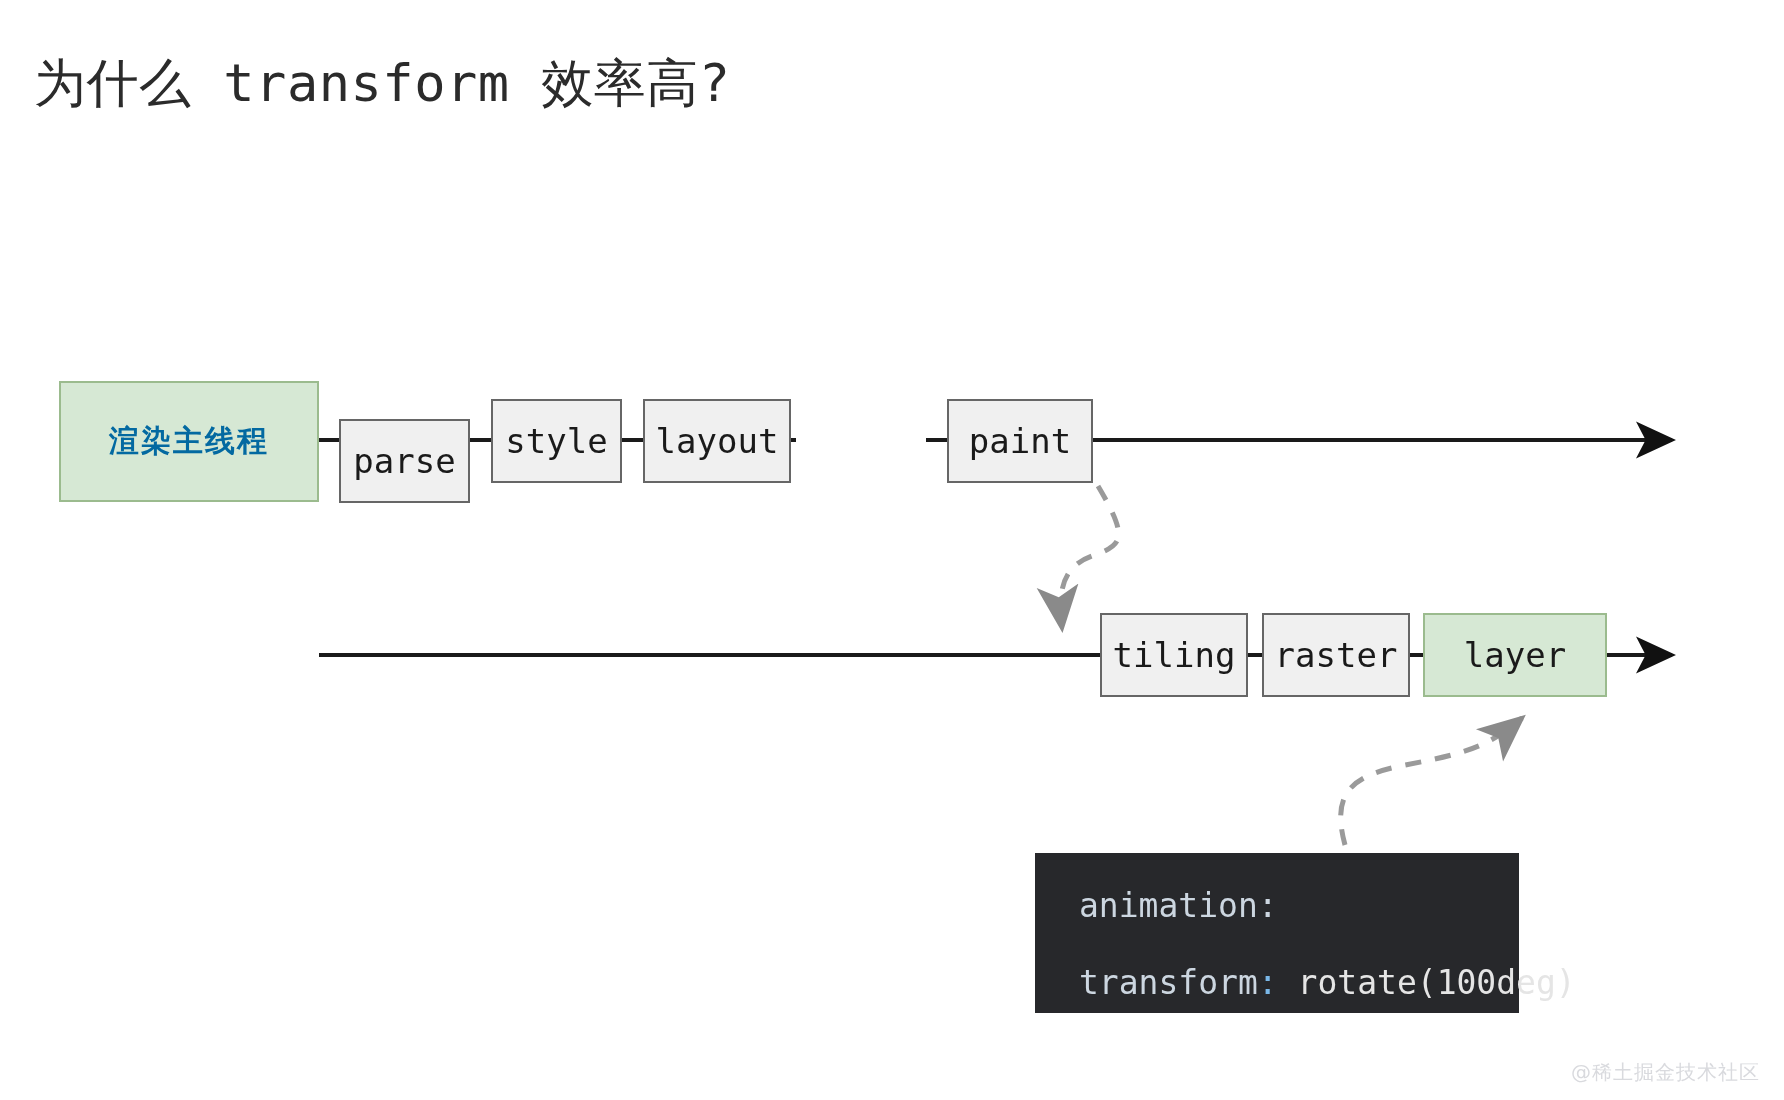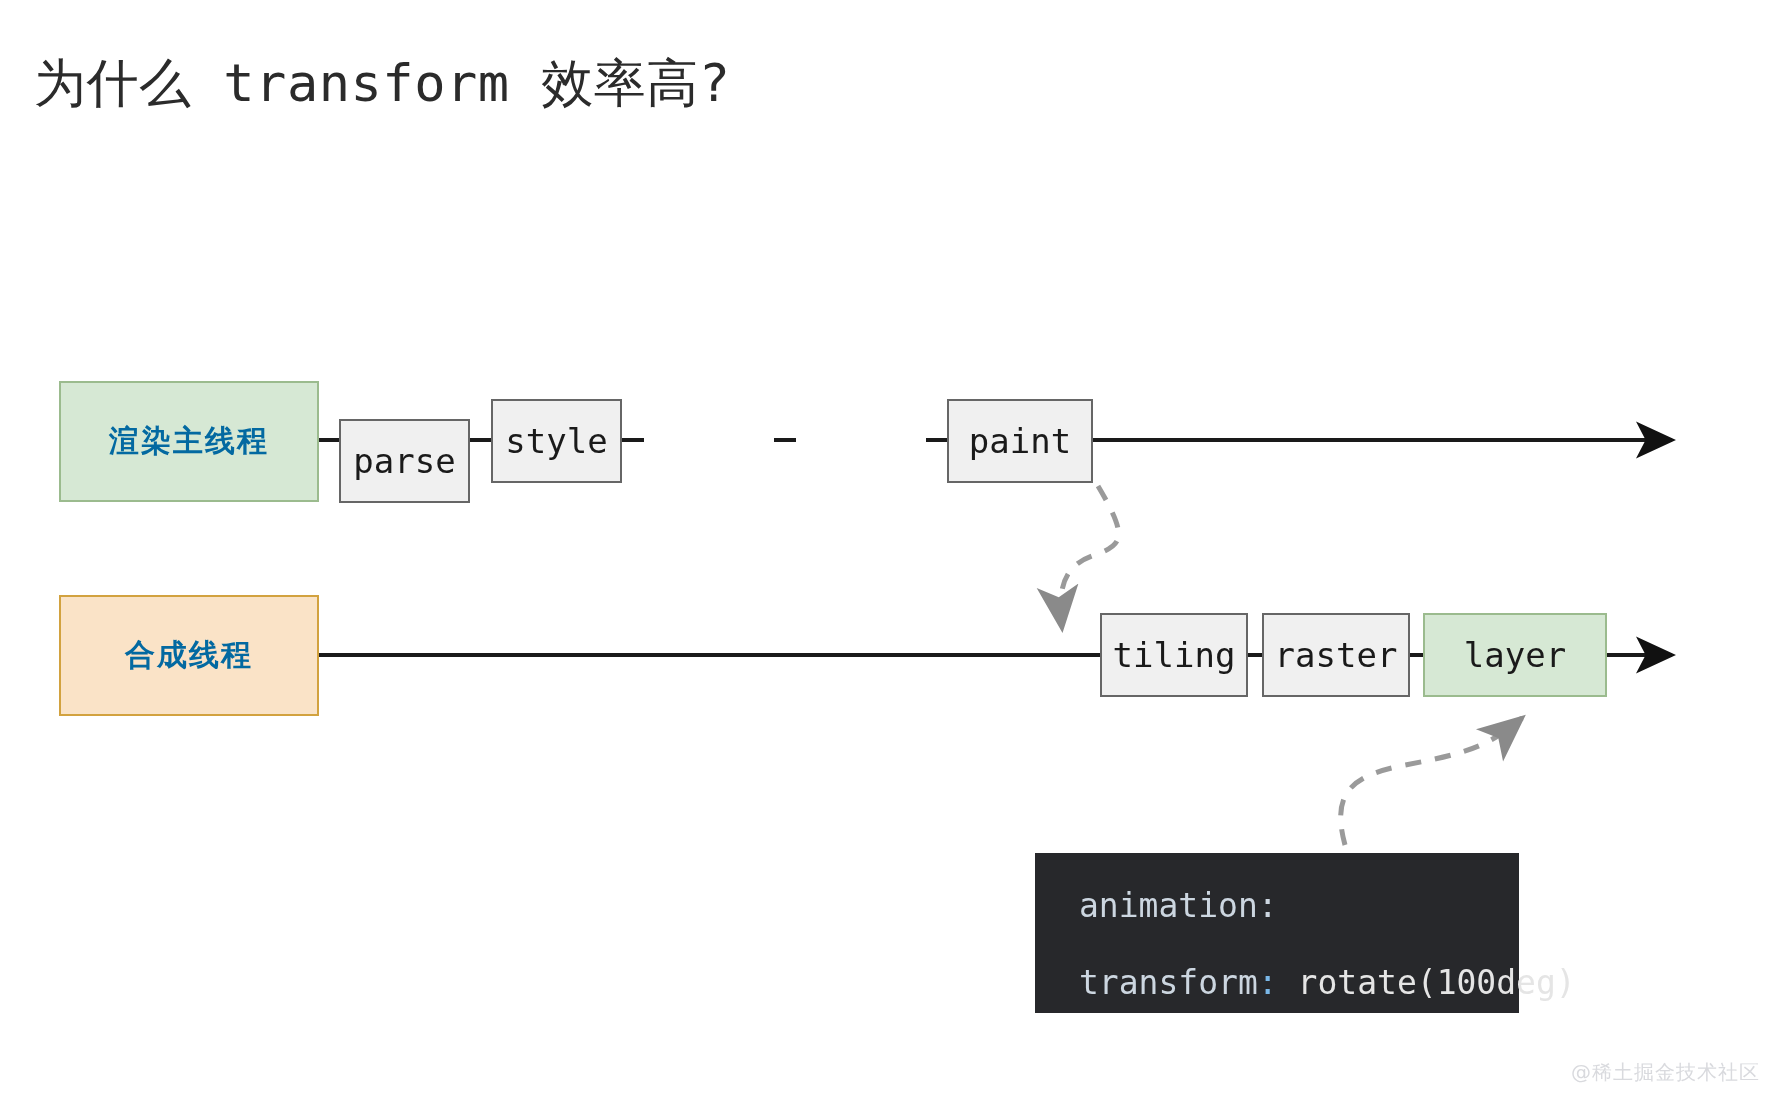--- a/index.html
+++ b/index.html
@@ -141,25 +141,25 @@
 
     <path d="M 1345,845 C 1330,790 1355,775 1405,765 C 1470,753 1490,745 1522,718" fill="none" stroke="#9a9a9a" stroke-width="5" stroke-dasharray="16,14" stroke-linecap="butt" marker-end="url(#arrowGray)"></path>
   </svg>
 
   <div class="node lane green" style="left:59px; top:381px; width:260px; height:121px;">渲染主线程</div>
 
   <div class="node" style="left:339px; top:399px; width:131px; height:84px;margin-top:20px;">parse</div>
 
   <div class="node" style="left:491px; top:399px; width:131px; height:84px;">style</div>
 
+  <div class="node" style="left:643px; top:399px; width:148px; height:84px;">layout</div>
 
 
   <div class="node" style="left:947px; top:399px; width:146px; height:84px;">paint</div>
 
-  <div class="node lane orange" style="left:59px; top:595px; width:260px; height:121px;">合成线程</div>
 
   <div class="node" style="left:1262px; top:613px; width:148px; height:84px;">raster</div>
 
   <div class="node" style="left:1100px; top:613px; width:148px; height:84px;">tiling</div>
 
   <div class="node green" style="left:1423px; top:613px; width:184px; height:84px;">layer</div>
 
   <div class="code-block" style="left:1035px; top:853px; width:484px; height:160px;">
     <div class="code-line">
       <span class="tok-prop">animation:</span>

